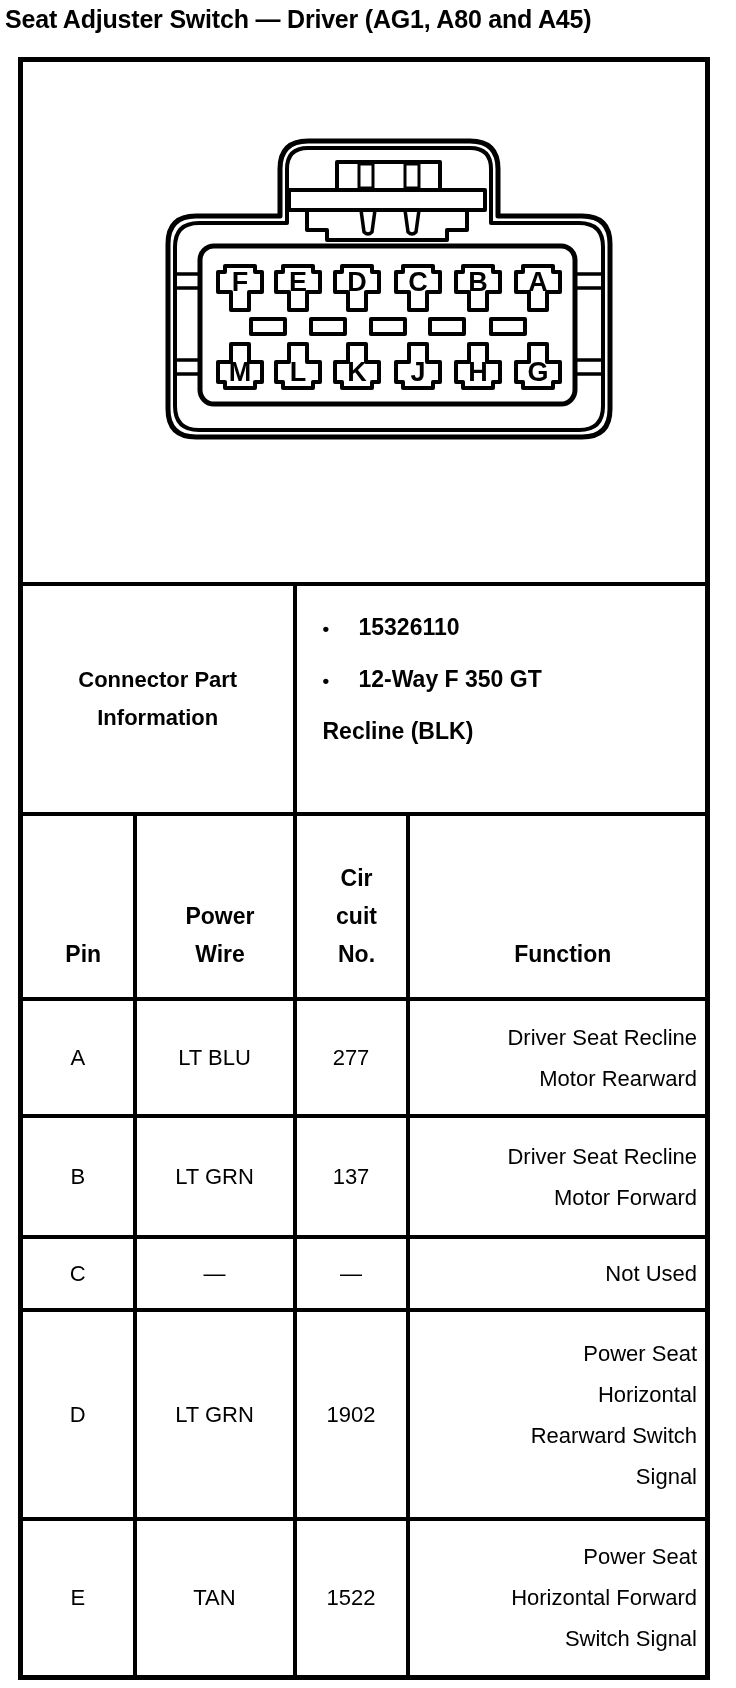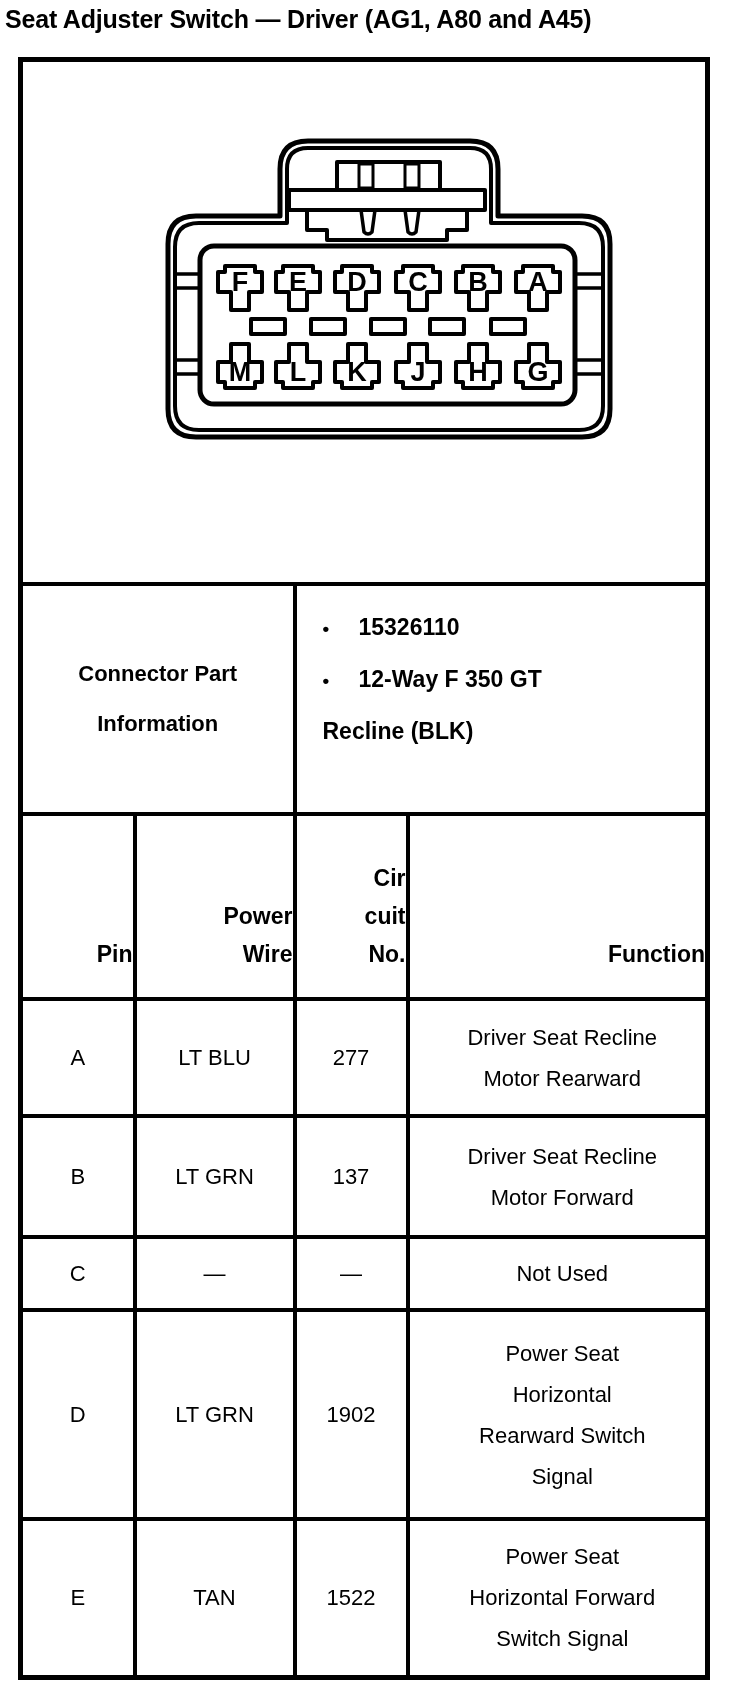--- a/index.html
+++ b/index.html
@@ -27,39 +27,39 @@
   tr.r-header td { height:185px; }
   tr.r-a td { height:117px; }
   tr.r-b td { height:121px; }
   tr.r-c td { height:73px; }
   tr.r-d td { height:209px; }
   tr.r-e td { height:158px; }
 
   .diagram-cell svg { display:block; }
 
   .partinfo-label {
-    text-align:center; font-weight:bold; font-size:23px; line-height:50px;
+    text-align:center; font-weight:bold; font-size:23px; line-height:38px;
   }
   .partinfo-label span { display:inline-block; max-width:215px; }
 
   .partinfo-detail { vertical-align:top !important; padding:16px 6px 0 26px; }
   .bullet-row { display:flex; align-items:baseline; line-height:50px;
     font-weight:bold; font-size:23px; }
   .bullet-glyph { width:36px; font-size:19px; flex:0 0 36px; }
   .cont-line { line-height:50px; font-weight:bold; font-size:23px; }
 
   tr.r-header td {
-    vertical-align:bottom; text-align:right;
+    vertical-align:bottom; text-align:center;
     font-weight:bold; font-size:23px; line-height:38px;
     padding-bottom:24px;
     padding-left:11px;
   }
   .c-pin, .c-wire, .c-circ { text-align:center; }
   .c-func {
-    text-align:center; padding:12px 8px 12px 18px; line-height:41px;
+    text-align:right; padding:12px 8px 12px 18px; line-height:41px;
   }
 </style>
 </head>
 <body>
 
 <div class="page-title">Seat Adjuster Switch — Driver (AG1, A80 and A45)</div>
 
 <table class="pinout">
   <colgroup>
     <col style="width:114px">

